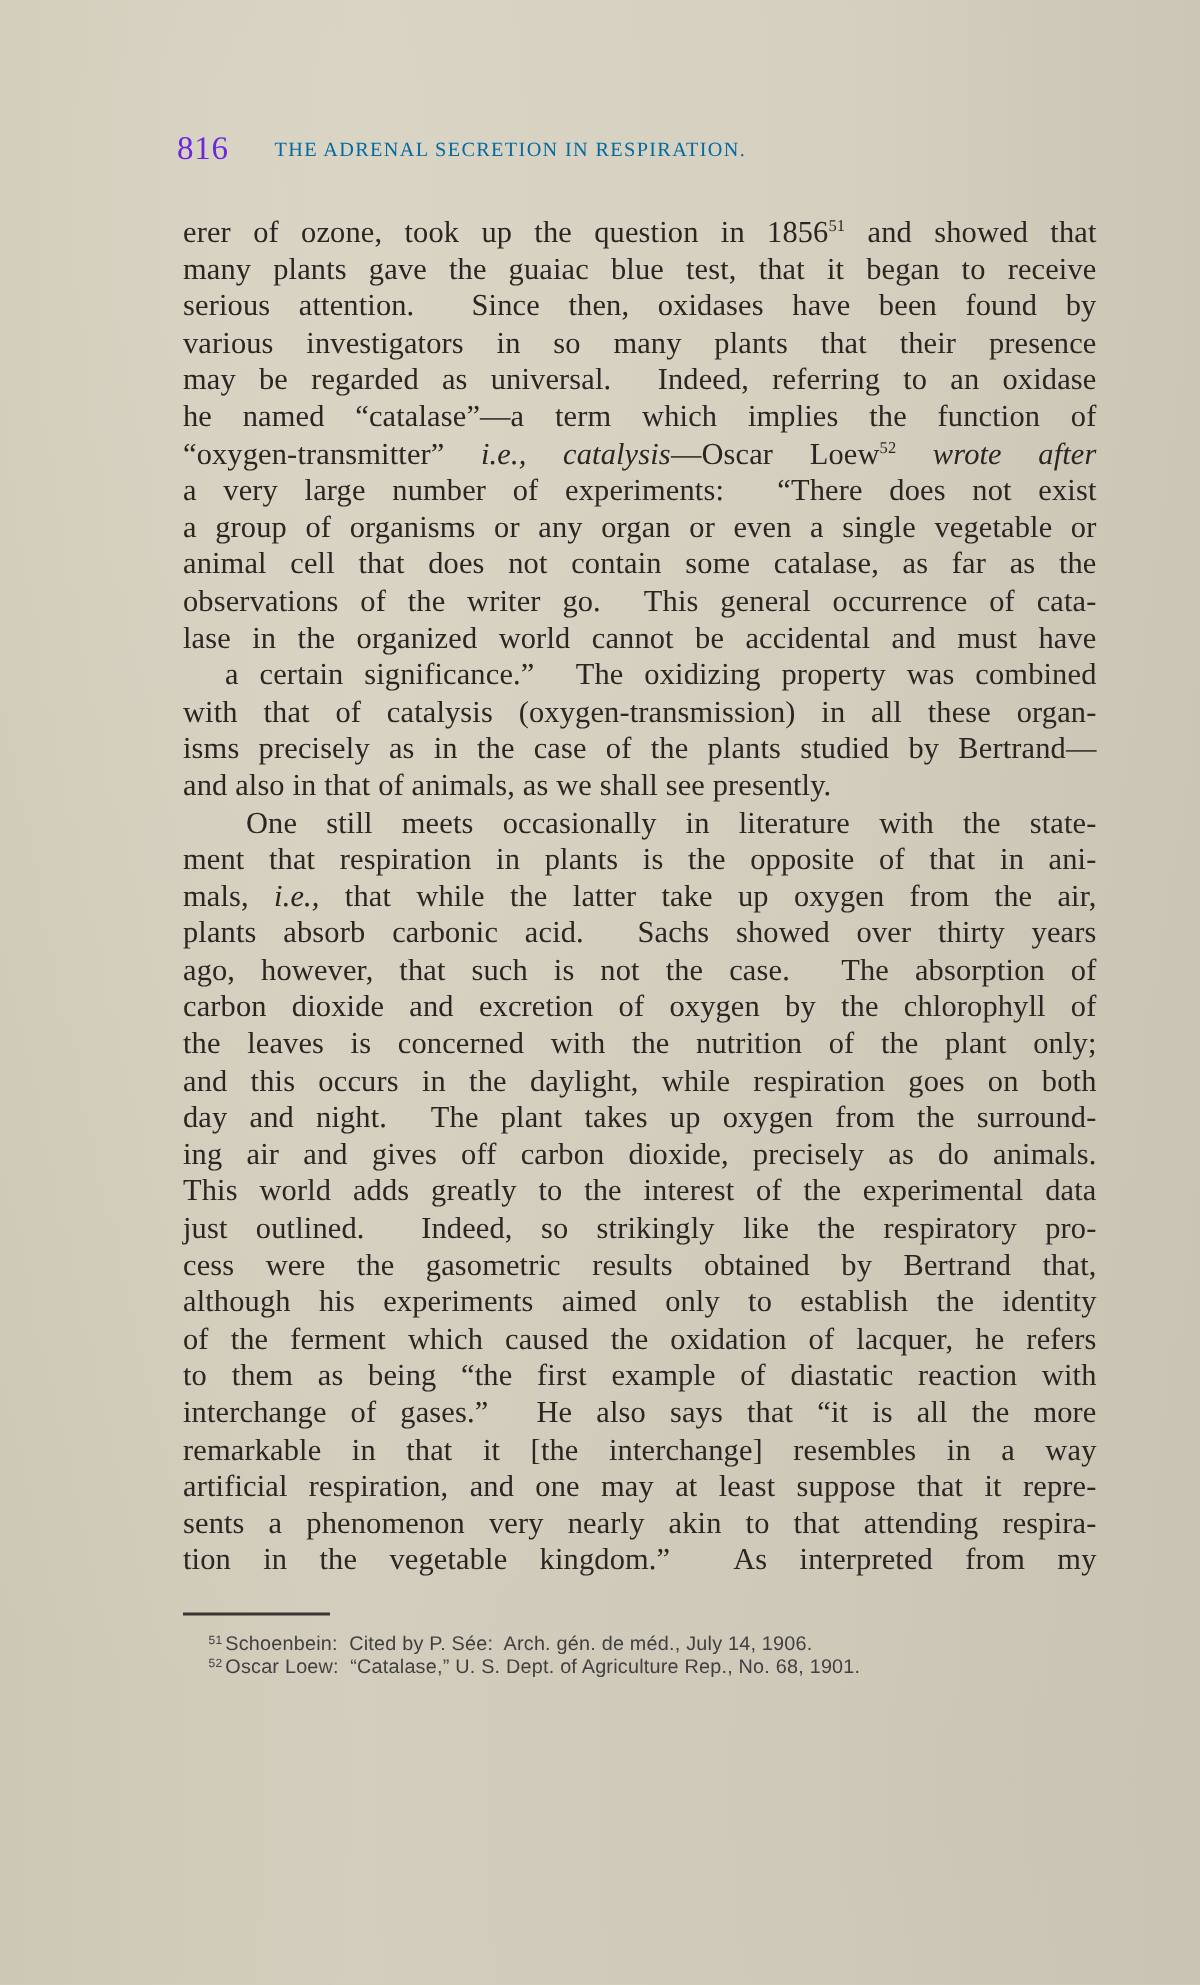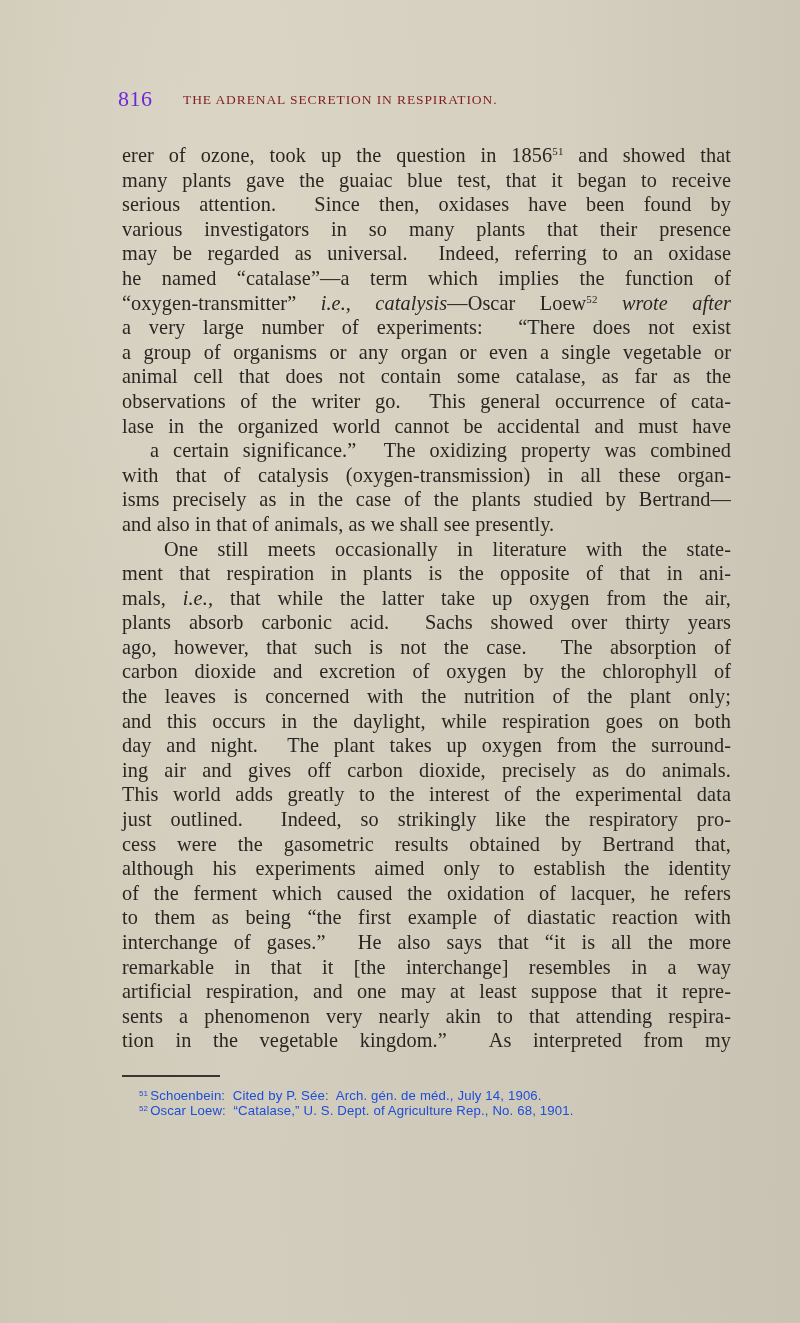--- a/index.html
+++ b/index.html
@@ -33,21 +33,21 @@
       font-size: 22px;
       letter-spacing: 0.5px;
       color: #6d28d9;
     }
     .running-head {
       position: absolute;
       left: 65px;
       top: 6px;
       font-size: 13.5px;
       letter-spacing: 0.9px;
-      color: #7f1d1d;
+      color: #0369a1;
     }
     .body-text {
       position: absolute;
       top: 143px;
       left: 122px;
       width: 609px;
     }
     .line {
       display: block;
       height: 24.6px;
@@ -81,21 +81,21 @@
       height: 2px;
       background: #3a3530;
     }
     .footnotes {
       position: absolute;
       top: 1089px;
       left: 139px;
       width: 600px;
       font-family: "Liberation Sans", "DejaVu Sans", sans-serif;
       font-size: 13.2px;
-      color: #1d4ed8;
+      color: #404040;
     }
     .footnote {
       display: block;
       height: 14.5px;
       line-height: 14.5px;
       white-space: nowrap;
       letter-spacing: 0.15px;
     }
     .footnote sup {
       font-size: 8px;

